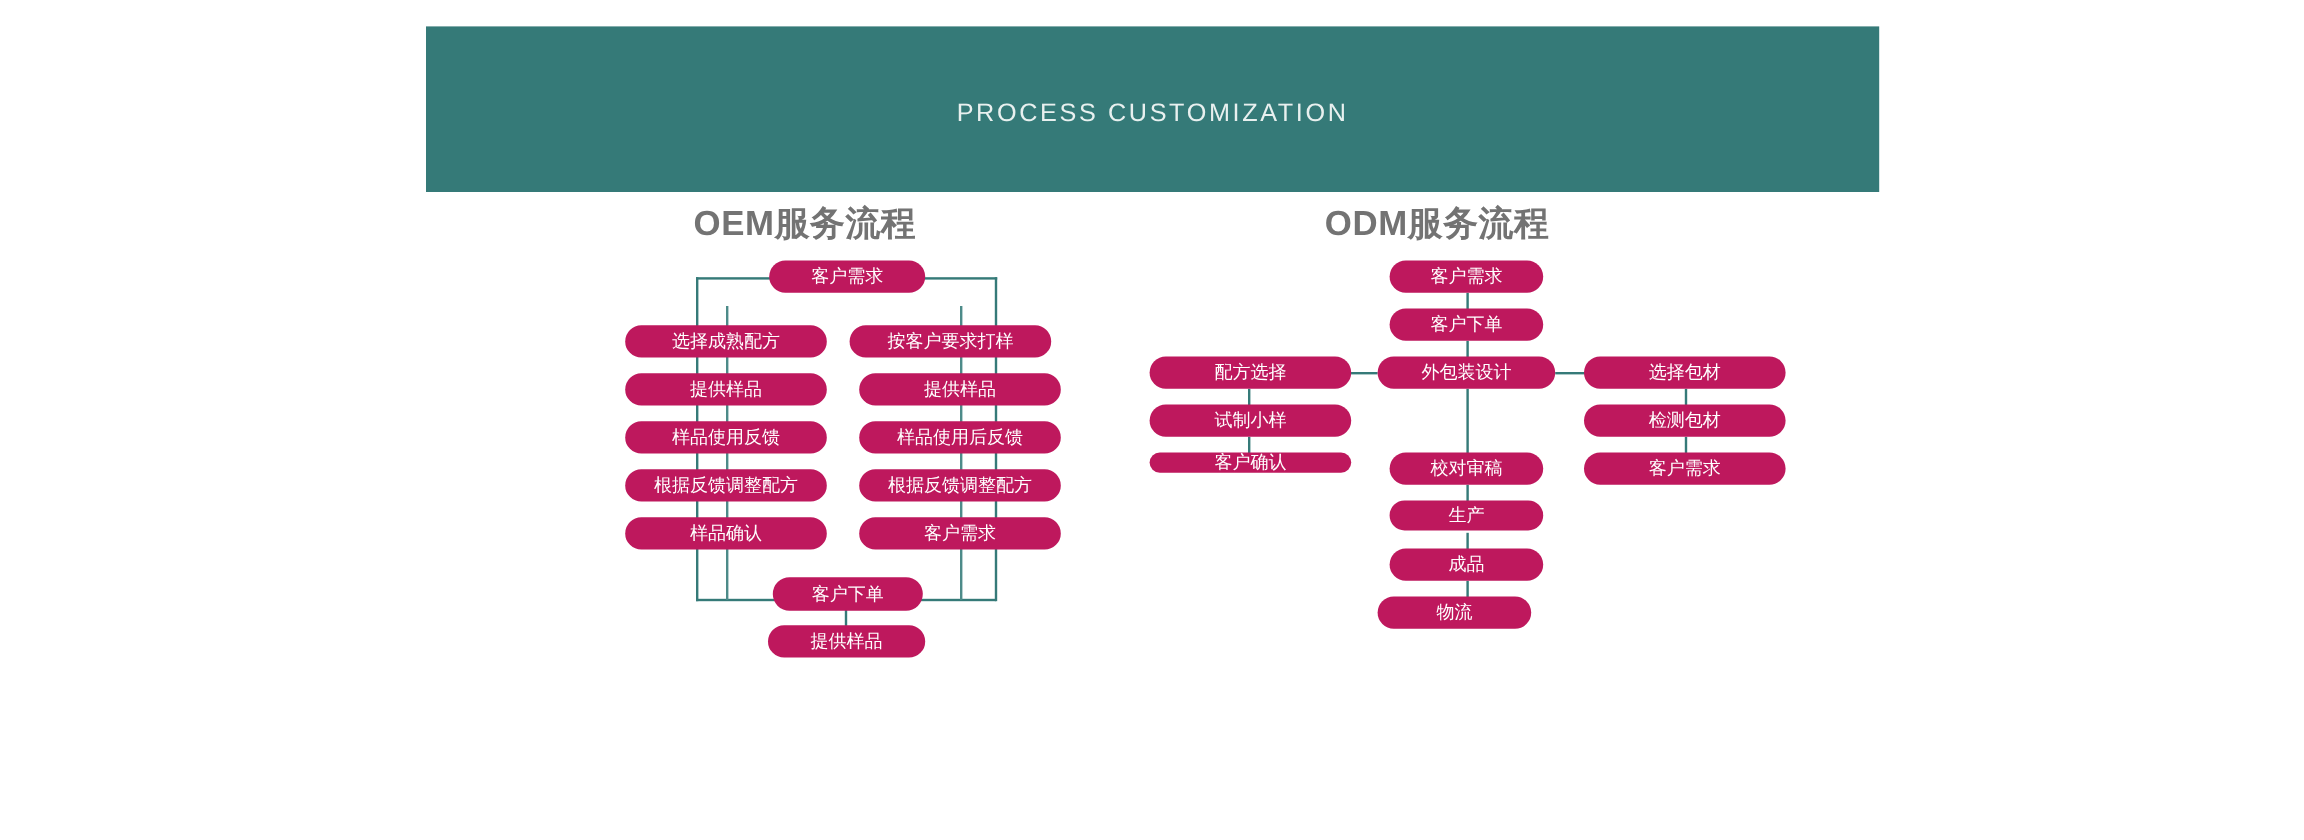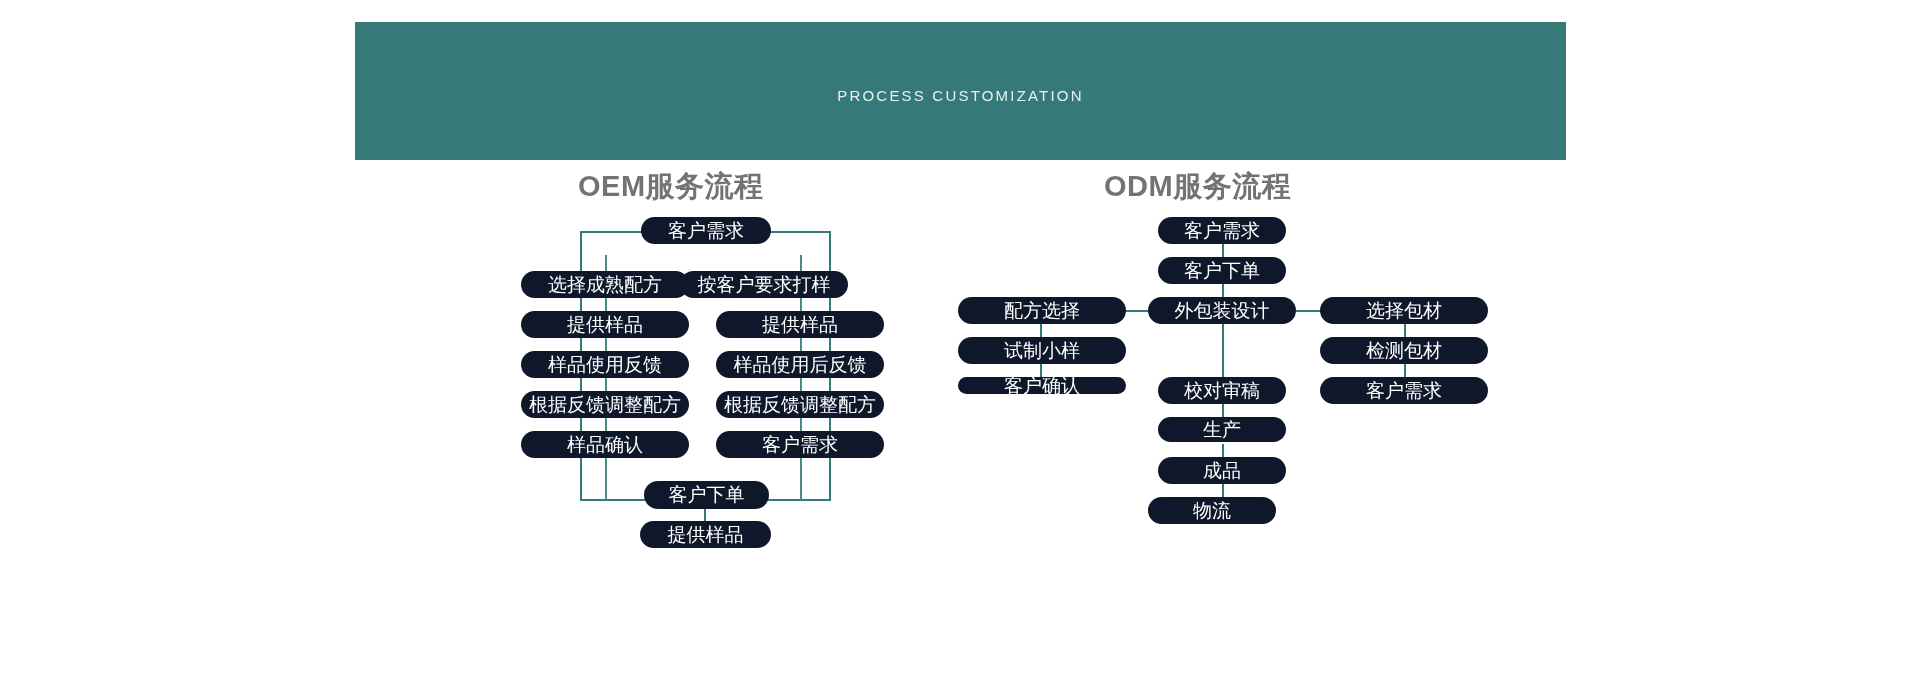--- a/index.html
+++ b/index.html
@@ -12,41 +12,41 @@
   #banner{
     position:absolute;left:355px;top:22px;width:1211px;height:138px;
     background:#357a78;
     display:flex;flex-direction:column;align-items:center;justify-content:center;
   }
   #banner-title{
     color:#ffffff;font-size:40px;font-weight:bold;letter-spacing:3px;
     line-height:1.15;margin:0;padding:0;
   }
   #banner-subtitle{
-    color:#e8f0ef;font-size:15px;font-weight:normal;letter-spacing:2.2px;
+    color:#e8f0ef;font-size:21px;font-weight:normal;letter-spacing:2.2px;
     margin-top:8px;
   }
   
   .section-title{
     position:absolute;font-size:29px;font-weight:bold;color:#737373;
     letter-spacing:0.5px;white-space:nowrap;
   }
   #oem-title{left:578px;top:167px;}
   #odm-title{left:1104px;top:167px;}
 
   
   #chart-area{position:absolute;left:0;top:200px;width:1920px;height:500px;}
 
   .node{
     position:absolute;
-    background:#0f172a;
+    background:#be185d;
     color:#ffffff;
     border-radius:16px;
     display:flex;align-items:center;justify-content:center;
-    font-size:19px;
+    font-size:15px;
     white-space:nowrap;
     box-sizing:border-box;
     z-index:3;
   }
   .conn{
     position:absolute;
     background:#357a78;
     z-index:1;
   }
   .conn.h{height:2px;}
@@ -81,21 +81,21 @@
   <div class="conn v" style="left:704px;top:308px;height:26px;"></div>
 
   <div class="node" style="left:641px;top:17px;width:130px;height:27px;">客户需求</div>
 
   <div class="node" style="left:521px;top:71px;width:168px;height:27px;">选择成熟配方</div>
   <div class="node" style="left:521px;top:111px;width:168px;height:27px;">提供样品</div>
   <div class="node" style="left:521px;top:151px;width:168px;height:27px;">样品使用反馈</div>
   <div class="node" style="left:521px;top:191px;width:168px;height:27px;">根据反馈调整配方</div>
   <div class="node" style="left:521px;top:231px;width:168px;height:27px;">样品确认</div>
 
-  <div class="node" style="left:680px;top:71px;width:168px;height:27px;">按客户要求打样</div>
+  <div class="node" style="left:708px;top:71px;width:168px;height:27px;">按客户要求打样</div>
   <div class="node" style="left:716px;top:111px;width:168px;height:27px;">提供样品</div>
   <div class="node" style="left:716px;top:151px;width:168px;height:27px;">样品使用后反馈</div>
   <div class="node" style="left:716px;top:191px;width:168px;height:27px;">根据反馈调整配方</div>
   <div class="node" style="left:716px;top:231px;width:168px;height:27px;">客户需求</div>
 
   <div class="node" style="left:644px;top:281px;width:125px;height:28px;">客户下单</div>
   <div class="node" style="left:640px;top:321px;width:131px;height:27px;">提供样品</div>
 
   <div class="conn v" style="left:1222px;top:44px;height:26px;"></div>
   <div class="conn v" style="left:1222px;top:84px;height:26px;"></div>

